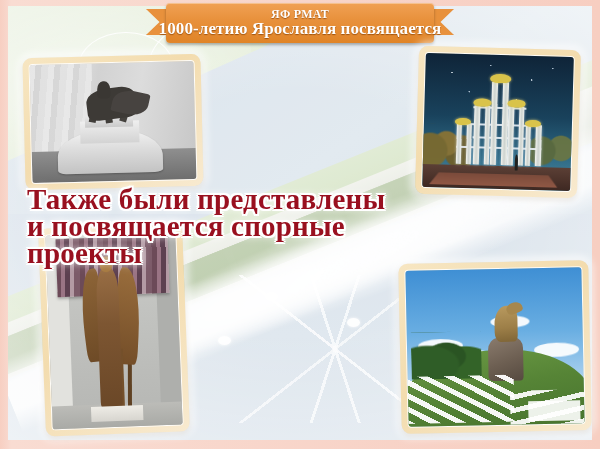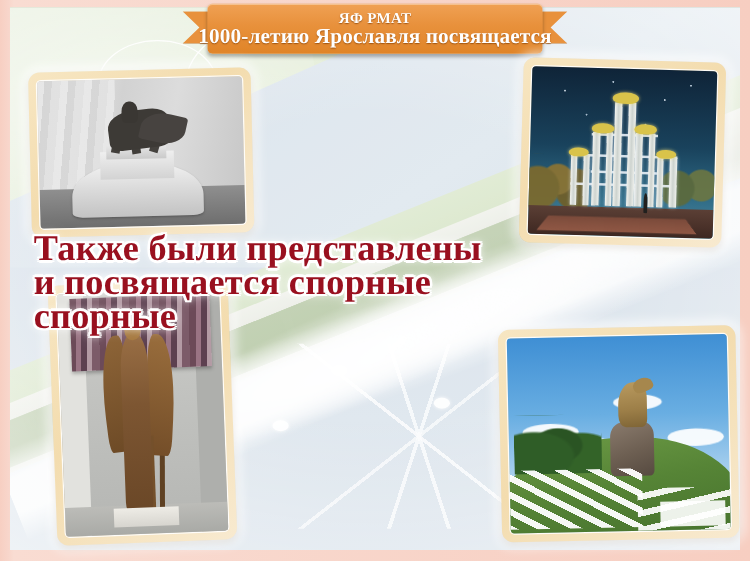--- a/index.html
+++ b/index.html
@@ -622,16 +622,16 @@
       <div class="br-bearhead"></div>
       <div class="br-fenceA"></div>
       <div class="br-bldg"></div>
       <div class="br-fenceB"></div>
     </div>
   </div>
 
   <div class="heading">
     <span class="ln">Также были представлены</span>
     <span class="ln">и посвящается спорные</span>
-    <span class="ln">спорные</span>
+    <span class="ln">проекты</span>
   </div>
 
 </div>
 
 </body></html>

